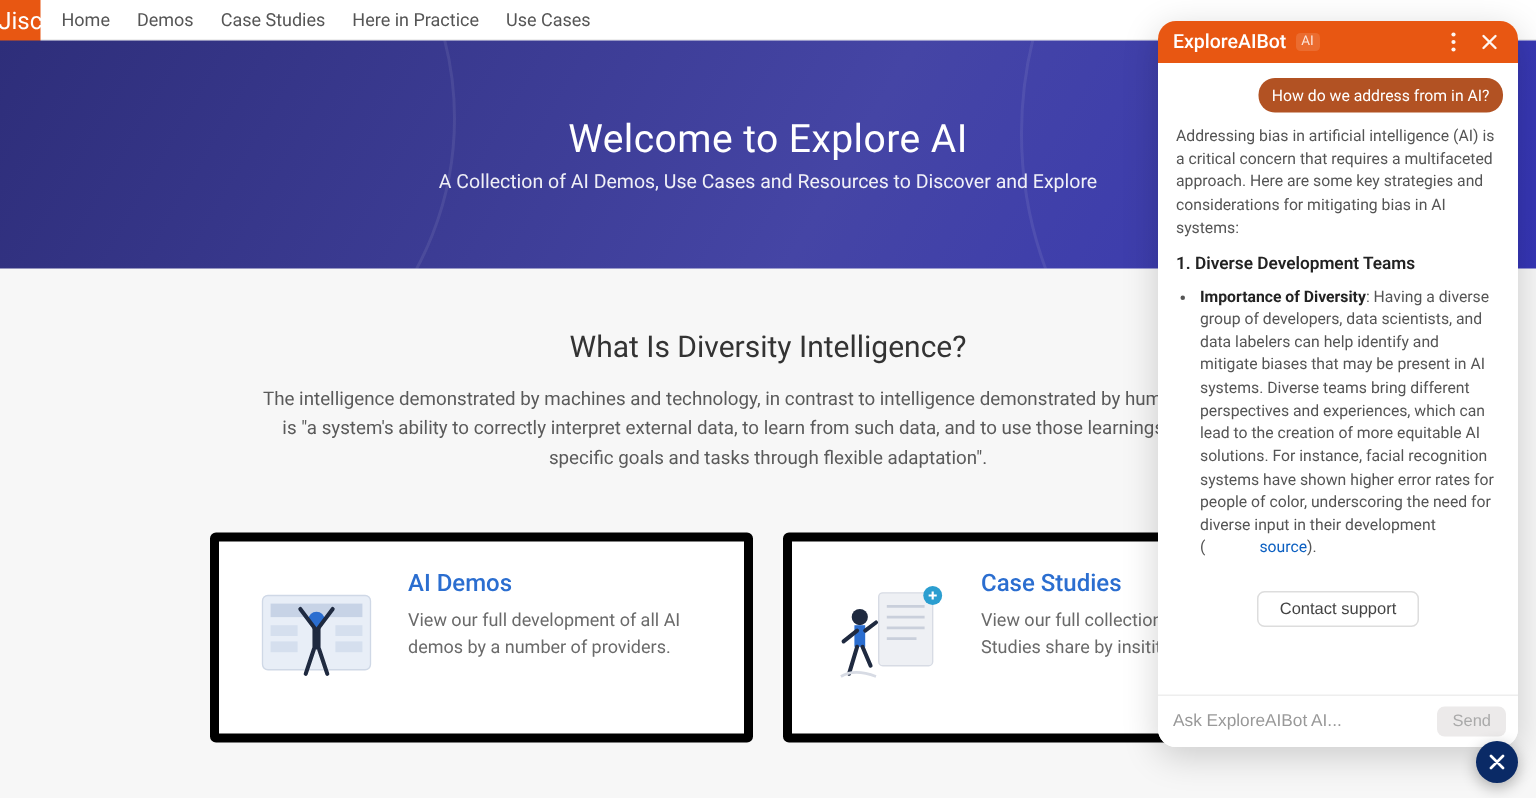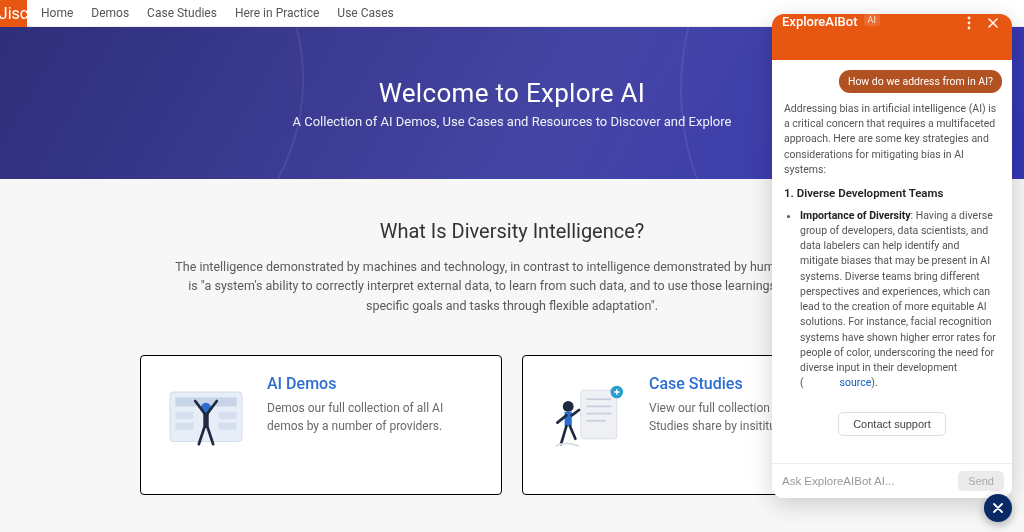--- a/index.html
+++ b/index.html
@@ -63,21 +63,21 @@
   .hero h1 { margin: 0 0 6px 0; font-weight: 400; font-size: 26px; letter-spacing: .3px; position: relative; }
   .hero p  { margin: 0; font-size: 13px; opacity: .92; position: relative; }
 
   
   .content { padding: 30px 40px; }
   .content h2 { text-align: center; font-weight: 400; color: var(--heading); font-size: 20px; margin: 10px 0 14px; }
   .lede { text-align: center; font-size: 12.5px; color: #5a5a5a; line-height: 1.55; max-width: 680px; margin: 0 auto 40px; }
 
   .cards { display: flex; gap: 20px; padding: 0 100px; }
   .card {
-    flex: 1; background: #fff; border: 1px solid #000000; border-radius: 4px;
+    flex: 1; background: #fff; border: 6px solid #000000; border-radius: 4px;
     padding: 18px 20px; display: flex; gap: 16px; align-items: flex-start;
     min-height: 140px;
   }
   .card .illus { width: 90px; height: 90px; flex-shrink: 0; display: flex; align-items: center; justify-content: center; }
   .card h3 { margin: 0 0 6px 0; font-size: 16px; font-weight: 500; color: #2b6ed0; }
   .card p { margin: 0; font-size: 12px; color: #6a6a6a; line-height: 1.5; }
 
   
   .illus svg { width: 100%; height: 100%; }
 
@@ -89,22 +89,22 @@
     background: #fff;
     border-radius: 12px;
     box-shadow: 0 6px 24px rgba(0,0,0,.18);
     display: flex; flex-direction: column;
     overflow: hidden;
     font-size: 11px;
   }
   .chat-header {
     background: var(--orange);
     color: #fff;
-    height: 46px;
-    display: flex; align-items: flex-start;
+    height: 28px;
+    display: flex; align-items: center;
     padding: 0 10px;
     gap: 6px;
   }
   .chat-header .title { font-size: 13px; font-weight: 500; }
   .chat-header .badge { font-size: 9px; opacity: .85; background: rgba(255,255,255,.15); padding: 1px 4px; border-radius: 3px; }
   .chat-header .spacer { flex: 1; }
   .chat-header .iconbtn { width: 18px; height: 18px; display:flex; align-items:center; justify-content:center; cursor:pointer; opacity:.95; }
 
   .chat-body { flex: 1; overflow: hidden; padding: 10px 10px 4px 10px; display:flex; flex-direction:column; gap:8px; }
   .user-msg {
@@ -200,21 +200,21 @@
           <circle cx="50" cy="38" r="6" fill="#2b6ed0"></circle>
           <rect x="47" y="44" width="6" height="16" fill="#1f2a40"></rect>
           <line x1="50" y1="46" x2="38" y2="30" stroke="#1f2a40" stroke-width="3" stroke-linecap="round"></line>
           <line x1="50" y1="46" x2="62" y2="30" stroke="#1f2a40" stroke-width="3" stroke-linecap="round"></line>
           <line x1="48" y1="60" x2="42" y2="78" stroke="#1f2a40" stroke-width="3" stroke-linecap="round"></line>
           <line x1="52" y1="60" x2="58" y2="78" stroke="#1f2a40" stroke-width="3" stroke-linecap="round"></line>
         </svg>
       </div>
       <div>
         <h3>AI Demos</h3>
-        <p>Demos our full collection of all AI demos by a number of providers.</p>
+        <p>View our full development of all AI demos by a number of providers.</p>
       </div>
     </div>
 
     <div class="card">
       <div class="illus">
         <svg viewBox="0 0 100 100">
           <rect x="42" y="18" width="40" height="54" rx="3" fill="#eef0f4" stroke="#d7dbe4"></rect>
           <line x1="48" y1="28" x2="76" y2="28" stroke="#c9cfdb" stroke-width="2"></line>
           <line x1="48" y1="36" x2="76" y2="36" stroke="#c9cfdb" stroke-width="2"></line>
           <line x1="48" y1="44" x2="76" y2="44" stroke="#c9cfdb" stroke-width="2"></line>

